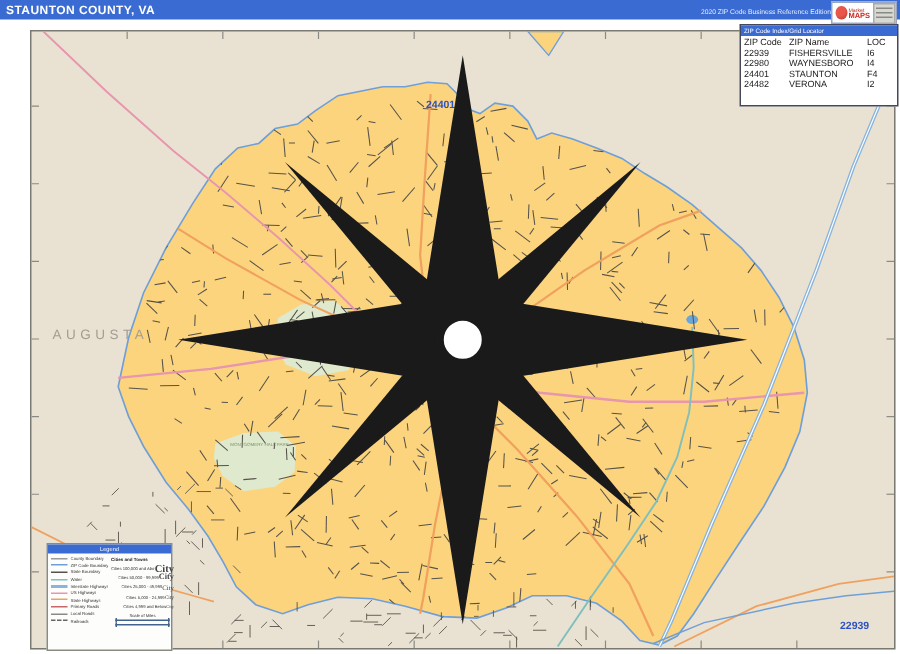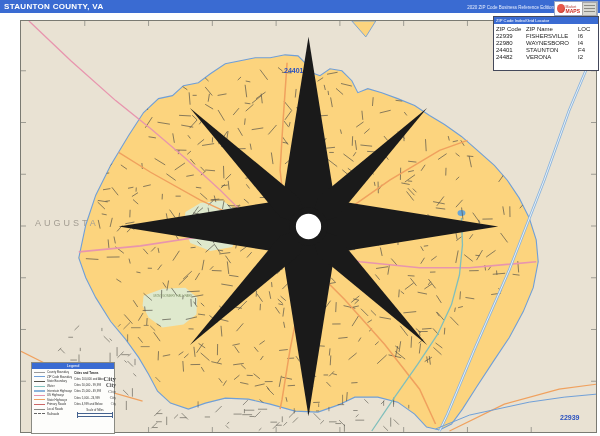--- a/index.html
+++ b/index.html
@@ -60,21 +60,21 @@
   .sw-zip{border-top:1.2px solid #6f9fd8;}
   .sw-state{border-top:1.4px solid #55524a;}
   .sw-water{border-top:1px solid #80bfbc;}
   .sw-int{border-top:2.2px solid #8ab4dc;}
   .sw-us{border-top:1.4px solid #e895ae;}
   .sw-hwy{border-top:1.4px solid #f0a15e;}
   .sw-pri{border-top:1.2px solid #cc6666;}
   .sw-loc{border-top:0.8px solid #8a8a84;}
   .sw-rail{border-top:1px dashed #666;}
   .cities-hdr{font-size:3px;font-weight:bold;color:#222;margin:1px 0;}
-  .city-row{display:flex;align-items:center;justify-content:space-between;height:6.2px;}
+  .city-row{display:flex;align-items:center;justify-content:flex-end;height:6.2px;}
   .city-row .cl{font-size:2.8px;color:#333;white-space:nowrap;overflow:hidden;}
   .city-sample{color:#444;font-family:"Liberation Serif",serif;}
   .cs0{font-size:7px;font-weight:bold;}
   .cs1{font-size:5.5px;font-weight:bold;}
   .cs2{font-size:4.5px;}
   .cs3{font-size:3.6px;}
   .cs4{font-size:3px;}
   .scale-wrap{margin-top:1px;}
   .scale-lbl{font-size:2.8px;color:#333;text-align:center;}
   .scale-bar{height:0;border-top:0.8px solid #44628f;border-left:1px solid #44628f;border-right:1px solid #44628f;

